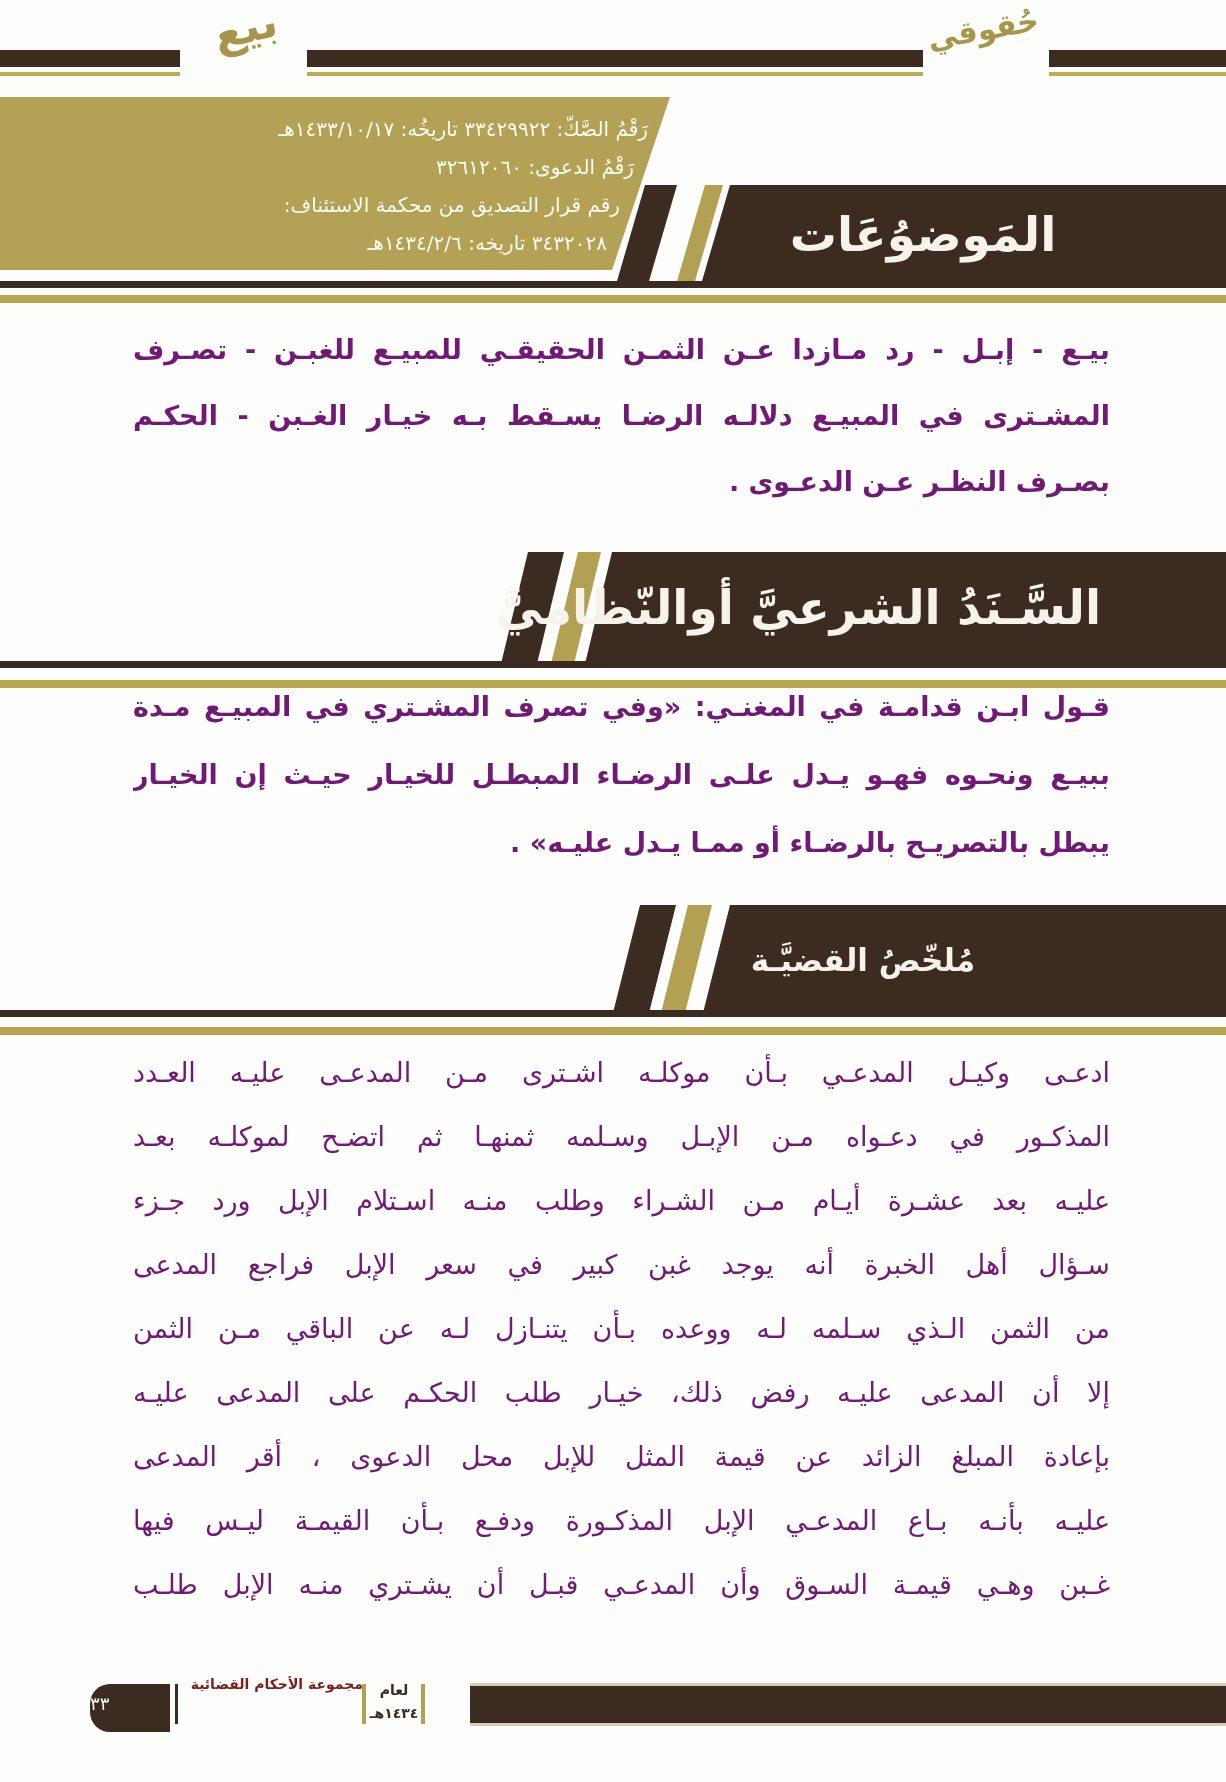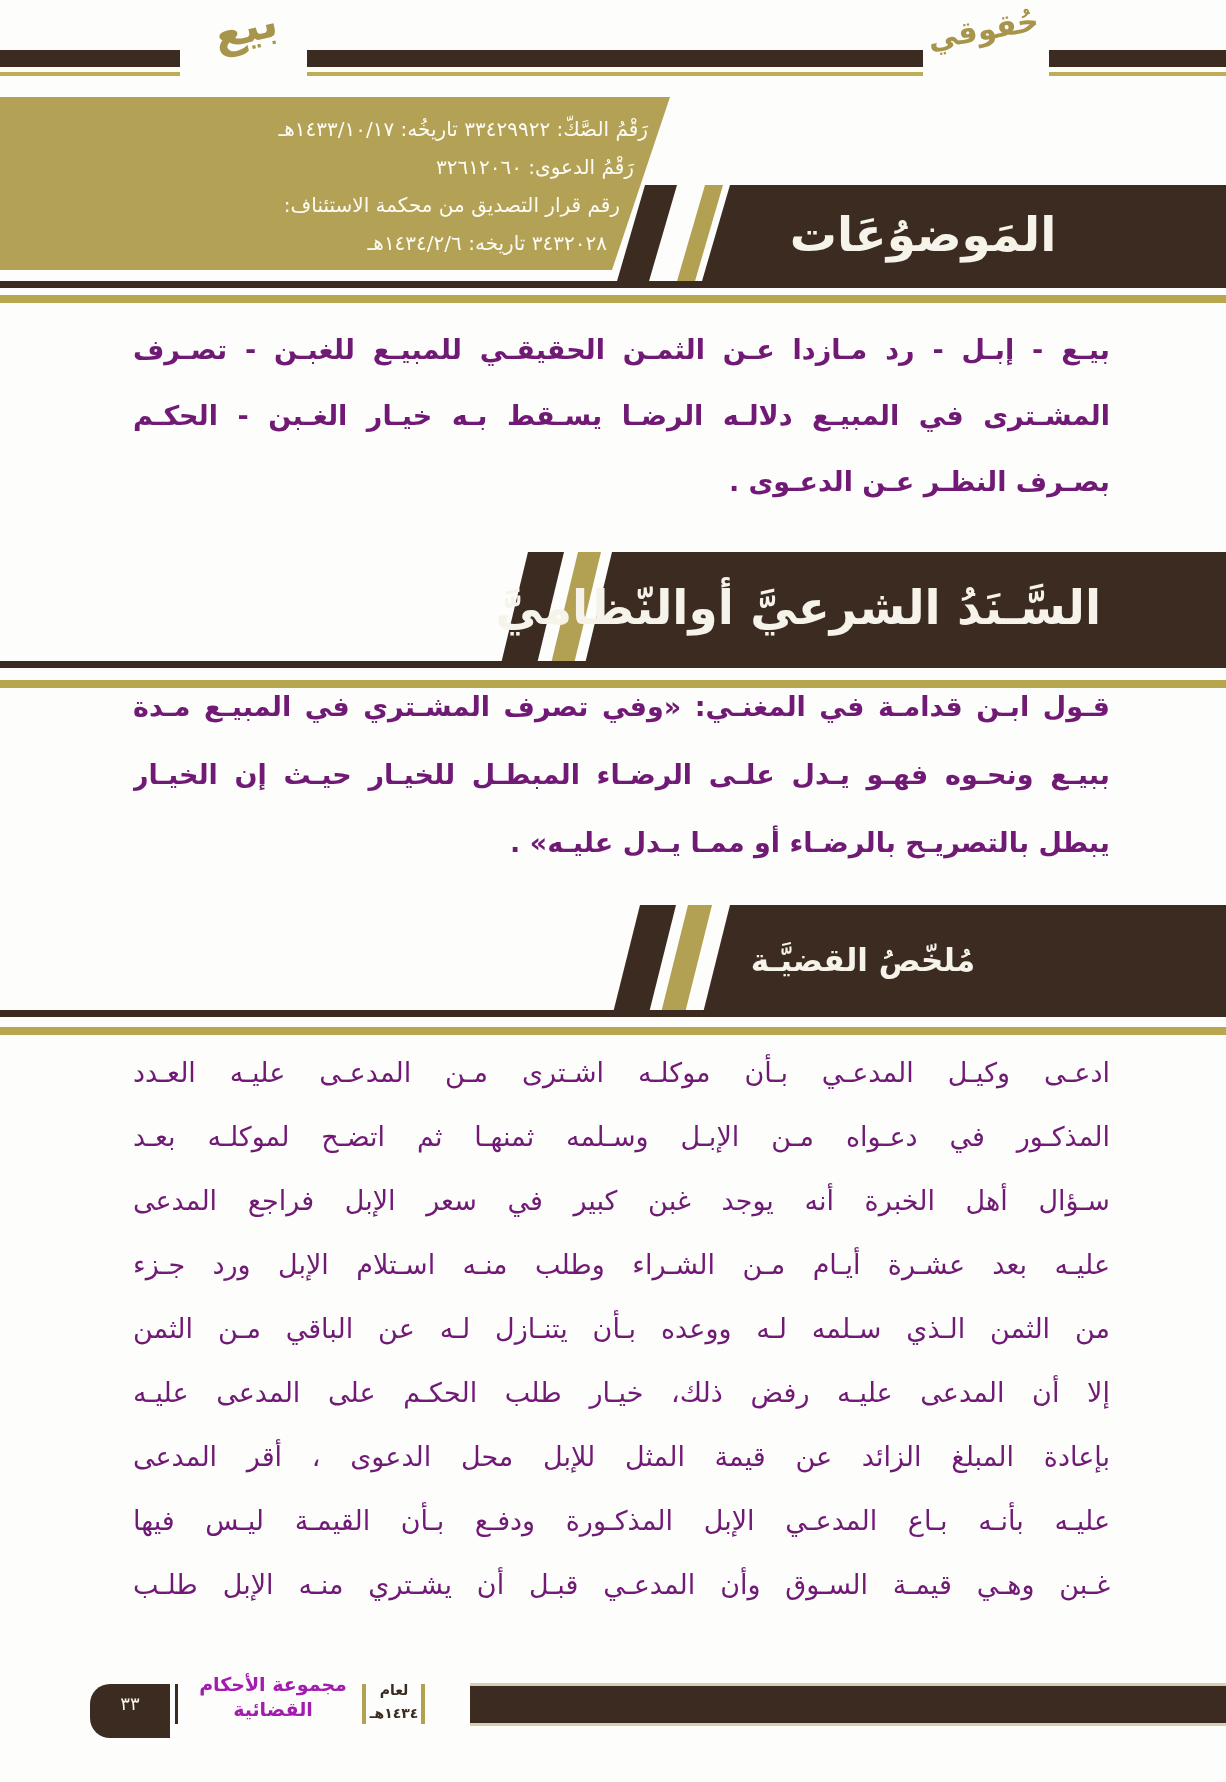--- a/index.html
+++ b/index.html
@@ -51,25 +51,25 @@
   .para .line{text-align:justify;text-align-last:justify;overflow:hidden;}
   .para .line.end{text-align-last:right;}
   .p-bold{font-weight:bold;}
   .p1{top:317px;font-size:27px;}
   .p1 .line{height:66px;line-height:66px;}
   .p2{top:673px;font-size:27px;}
   .p2 .line{height:68px;line-height:68px;}
   .p3{top:1041px;font-size:27px;font-weight:400;}
   .p3 .line{height:64px;line-height:64px;}
   
-  .f-capsule{position:absolute;left:90px;top:1684px;width:80px;height:54px;background:#3B2B21;
-             border-radius:20px 0 0 20px;color:#F6F3EA;text-align:center;line-height:40px;font-size:18px;}
+  .f-capsule{position:absolute;left:90px;top:1684px;width:80px;height:48px;background:#3B2B21;
+             border-radius:20px 0 0 20px;color:#F6F3EA;line-height:40px;font-size:18px;}
   .f-vline-brown{position:absolute;left:175px;top:1684px;width:3px;height:40px;background:#3B2B21;}
-  .f-series{position:absolute;left:183px;top:1672px;width:180px;color:#a21caf;font-weight:bold;
-            font-size:19px;line-height:25px;text-align:center;direction:rtl;}
+  .f-series{position:absolute;left:183px;top:1672px;width:180px;color:#7f1d1d;font-weight:bold;
+            font-size:14px;line-height:25px;direction:rtl;}
   .f-vline-goldA{position:absolute;left:362px;top:1684px;width:4px;height:40px;background:#B2A053;}
   .f-year{position:absolute;left:368px;top:1679px;width:52px;color:#3B2B21;font-size:14px;
           line-height:23px;text-align:center;direction:rtl;font-weight:bold;}
   .f-vline-goldB{position:absolute;left:421px;top:1684px;width:4px;height:40px;background:#B2A053;}
   .f-bar{position:absolute;left:470px;right:0;top:1686px;height:37px;background:#3B2B21;
          box-shadow:0 -3px 0 #D9CDB3,0 3px 0 #D9CDB3;}
 </style>
 </head>
 <body>
 
@@ -126,22 +126,22 @@
     <div class="slash-gold"></div>
     <div class="shape"></div>
     <div class="title">مُلخّصُ القضيَّـة</div>
   </div>
   <div class="rule-brown" style="top:1010px;"></div>
   <div class="rule-gold" style="top:1027px;"></div>
 
   <div class="para p3">
     <div class="line">ادعـى وكيـل المدعـي بـأن موكلـه اشـترى مـن المدعـى عليـه العـدد</div>
     <div class="line">المذكـور في دعـواه مـن الإبـل وسـلمه ثمنهـا ثم اتضـح لموكلـه بعـد</div>
+    <div class="line">عليـه بعد عشـرة أيـام مـن الشـراء وطلب منـه اسـتلام الإبل ورد جـزء</div>
     <div class="line">سـؤال أهل الخبرة أنه يوجد غبن كبير في سعر الإبل فراجع المدعى</div>
-    <div class="line">عليـه بعد عشـرة أيـام مـن الشـراء وطلب منـه اسـتلام الإبل ورد جـزء</div>
     <div class="line">من الثمن الـذي سـلمه لـه ووعده بـأن يتنـازل لـه عن الباقي مـن الثمن</div>
     <div class="line">إلا أن المدعى عليـه رفض ذلك، خيـار طلب الحكـم على المدعى عليـه</div>
     <div class="line">بإعادة المبلغ الزائد عن قيمة المثل للإبل محل الدعوى ، أقر المدعى</div>
     <div class="line">عليـه بأنـه بـاع المدعـي الإبل المذكـورة ودفـع بـأن القيمـة ليـس فيها</div>
     <div class="line">غـبن وهـي قيمـة السـوق وأن المدعـي قبـل أن يشـتري منـه الإبل طلـب</div>
   </div>
 
   <div class="f-capsule">
     <span>٣٣</span>
   </div>

